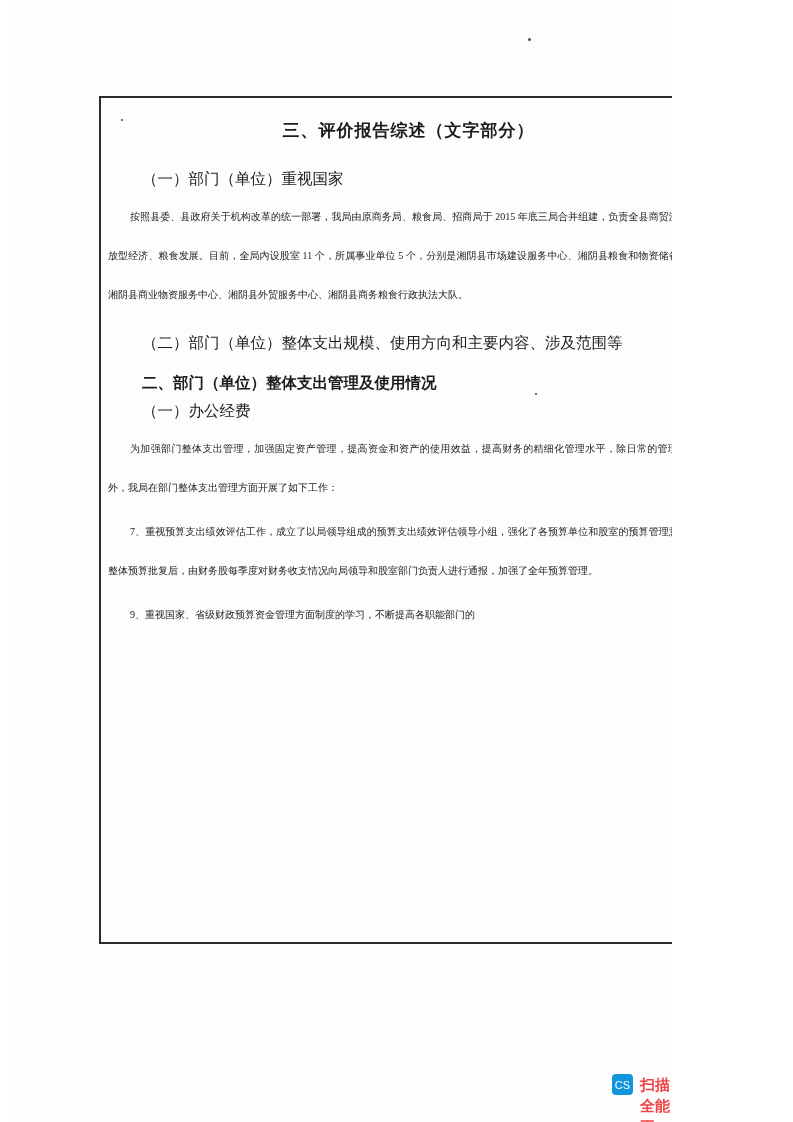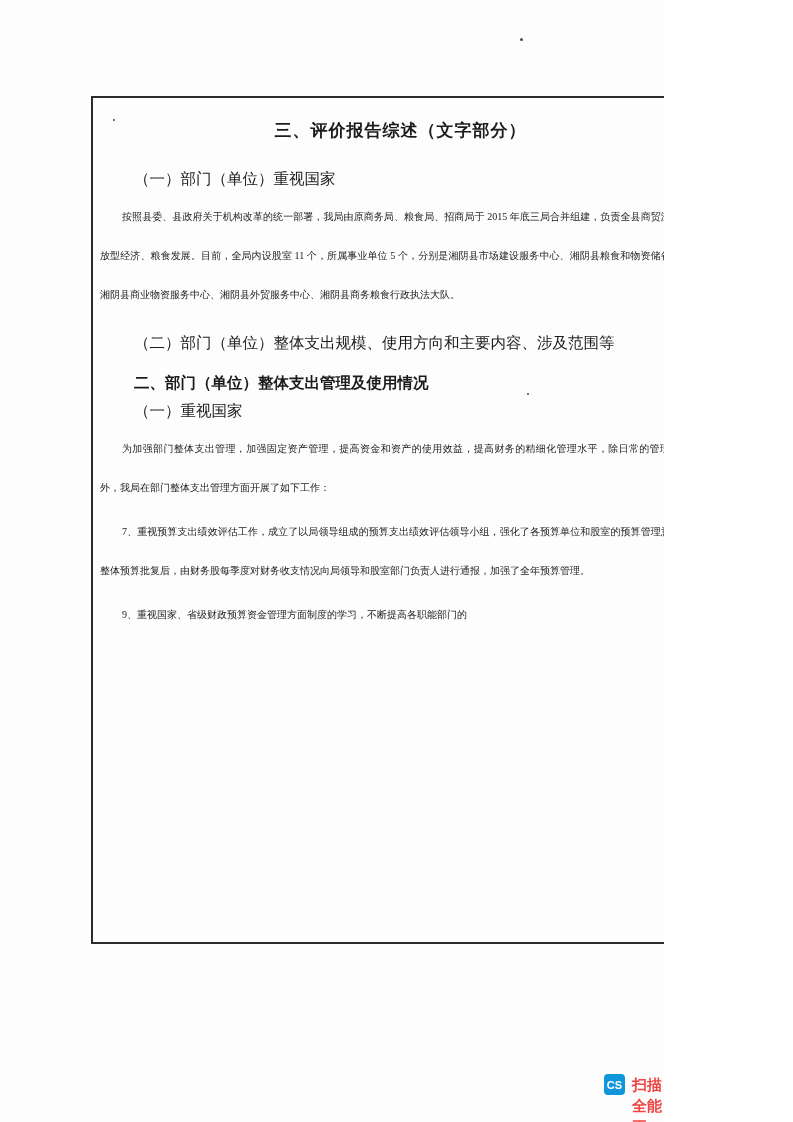--- a/index.html
+++ b/index.html
@@ -3,20 +3,21 @@
 <meta charset="utf-8">
 <style>
   html,body { margin:0; padding:0; background:#ffffff; }
   .canvas {
     position:relative;
     width:664px; height:1122px;
     background:#fdfdfd;
     font-family:"Liberation Serif", serif;
     color:#1b1b1b;
     overflow:hidden;
+    margin-left:8px;
   }
   .doc-box {
     position:absolute;
     left:91px; top:96px;
     width:619px; height:848px;
     border:2px solid #2b2b2b;
     box-sizing:border-box;
     padding:10px 7px 0 7px;
     overflow:hidden;
   }
@@ -70,42 +71,42 @@
   }
   
   .watermark {
     position:absolute; left:604px; top:1074px;
     display:flex; gap:7px; align-items:flex-start;
     font-family:"Liberation Sans", sans-serif;
   }
   .cs-icon {
     width:21px; height:21px; border-radius:4px;
     background:#1296db; color:#ffffff;
-    font-weight:bold; font-size:11px;
+    font-weight:normal; font-size:11px;
     display:flex; align-items:center; justify-content:center;
     flex:0 0 auto;
   }
   .wm-name { font-size:15px; color:#ef4444; font-weight:bold; line-height:21px; }
   .wm-tag { font-size:15px; color:#aaaaaa; margin-top:2px; }
 </style>
 </head>
 <body>
 
 <div class="canvas">
 
   <div class="doc-box">
     <div class="doc-title">三、评价报告综述（文字部分）</div>
 
     <div class="sub">（一）部门（单位）重视国家</div>
     <p class="para">按照县委、县政府关于机构改革的统一部署，我局由原商务局、粮食局、招商局于 2015 年底三局合并组建，负责全县商贸流通、开放型经济、粮食发展。目前，全局内设股室 11 个，所属事业单位 5 个，分别是湘阴县市场建设服务中心、湘阴县粮食和物资储备中心、湘阴县商业物资服务中心、湘阴县外贸服务中心、湘阴县商务粮食行政执法大队。</p>
 
     <div class="sub gap">（二）部门（单位）整体支出规模、使用方向和主要内容、涉及范围等</div>
 
     <div class="h">二、部门（单位）整体支出管理及使用情况</div>
-    <div class="sub">（一）重视国家</div>
+    <div class="sub">（一）办公经费</div>
     <p class="para">为加强部门整体支出管理，加强固定资产管理，提高资金和资产的使用效益，提高财务的精细化管理水平，除日常的管理工作之外，我局在部门整体支出管理方面开展了如下工作：</p>
     <p class="para">7、重视预算支出绩效评估工作，成立了以局领导组成的预算支出绩效评估领导小组，强化了各预算单位和股室的预算管理意识；在整体预算批复后，由财务股每季度对财务收支情况向局领导和股室部门负责人进行通报，加强了全年预算管理。</p>
     <p class="para">9、重视国家、省级财政预算资金管理方面制度的学习，不断提高各职能部门的</p>
   </div>
 
   <div class="speck s1"></div>
   <div class="speck s2"></div>
   <div class="speck s3"></div>
   <div class="red-mark-1"></div>
   <div class="red-mark-2"></div>

